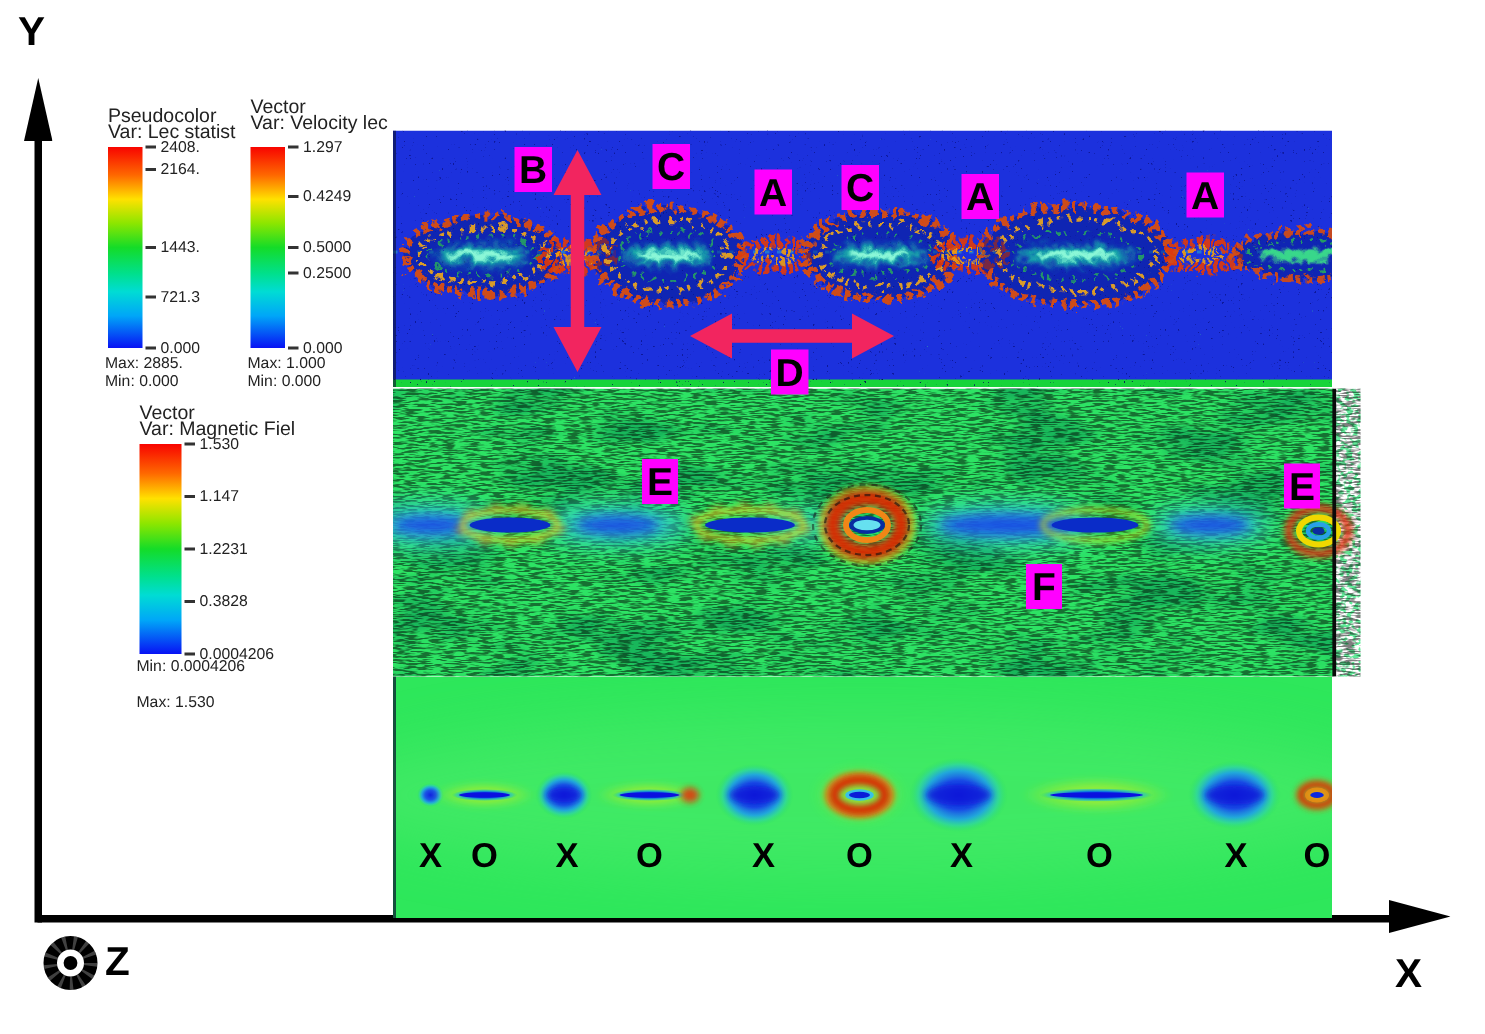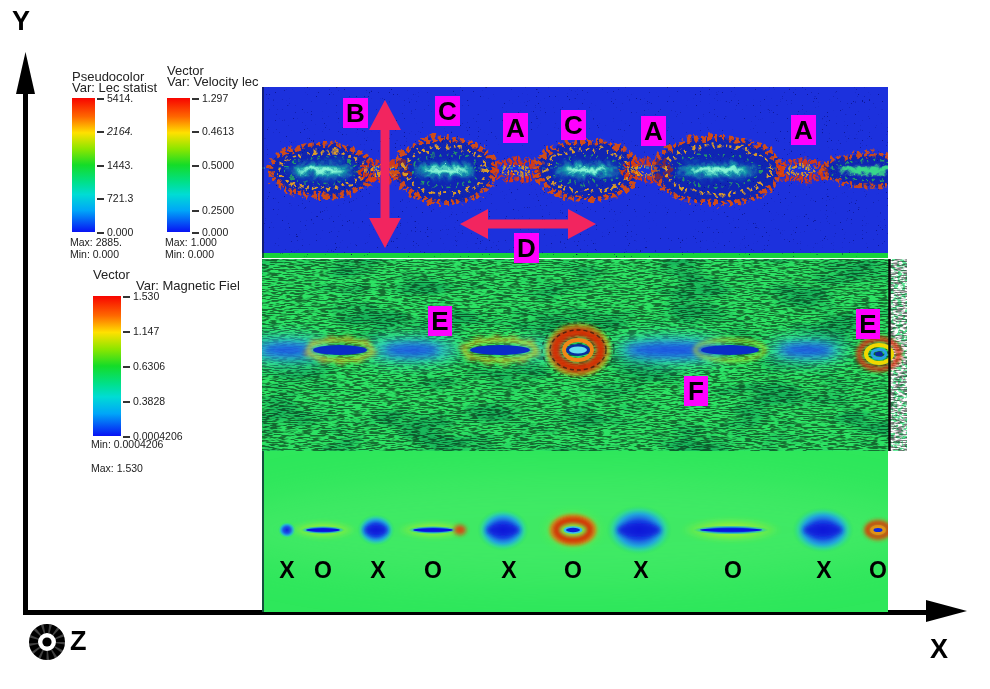--- a/index.html
+++ b/index.html
@@ -46,49 +46,49 @@
   <circle cx="20" cy="20" r="13.5" fill="#fff" stroke="#000" stroke-width="9"></circle>
   <circle cx="20" cy="20" r="13.5" fill="none" stroke="#fff" stroke-width="9" stroke-dasharray="2 4.5" opacity="0.25"></circle>
   <circle cx="20" cy="20" r="4.6" fill="#000"></circle>
 </svg>
 <div class="axis-label" style="left:70px;top:626px;">Z</div>
 
 <div>
   <div class="lg-title" style="left:72px;top:71px;">Pseudocolor</div>
   <div class="lg-title" style="left:72px;top:82px;">Var: Lec statist</div>
   <div class="cbar rainbow" style="left:72px;top:98px;width:23px;height:134px;"></div>
-  <div class="tick" style="left:97px;top:92px;">5414.</div>
-  <div class="tick" style="left:97px;top:125px;font-style:italic;">2164.</div>
+  <div class="tick" style="left:97px;top:92px;">2408.</div>
+  <div class="tick" style="left:97px;top:107px;">2164.</div>
   <div class="tick" style="left:97px;top:159px;">1443.</div>
   <div class="tick" style="left:97px;top:192px;">721.3</div>
   <div class="tick" style="left:97px;top:226px;">0.000</div>
   <div class="maxmin" style="left:70px;top:236px;">Max: 2885.</div>
   <div class="maxmin" style="left:70px;top:248px;">Min: 0.000</div>
 </div>
 
 <div>
   <div class="lg-title" style="left:167px;top:65px;">Vector</div>
   <div class="lg-title" style="left:167px;top:76px;">Var: Velocity lec</div>
   <div class="cbar rainbow" style="left:167px;top:98px;width:23px;height:134px;"></div>
   <div class="tick" style="left:192px;top:92px;">1.297</div>
-  <div class="tick" style="left:192px;top:125px;">0.4613</div>
+  <div class="tick" style="left:192px;top:125px;">0.4249</div>
   <div class="tick" style="left:192px;top:159px;">0.5000</div>
-  <div class="tick" style="left:192px;top:204px;">0.2500</div>
+  <div class="tick" style="left:192px;top:176px;">0.2500</div>
   <div class="tick" style="left:192px;top:226px;">0.000</div>
   <div class="maxmin" style="left:165px;top:236px;">Max: 1.000</div>
   <div class="maxmin" style="left:165px;top:248px;">Min: 0.000</div>
 </div>
 
 <div>
   <div class="lg-title" style="left:93px;top:269px;">Vector</div>
-  <div class="lg-title" style="left:93px;top:280px;margin-left:43px;">Var: Magnetic Fiel</div>
+  <div class="lg-title" style="left:93px;top:280px;">Var: Magnetic Fiel</div>
   <div class="cbar rainbow" style="left:93px;top:296px;width:28px;height:140px;"></div>
   <div class="tick" style="left:123px;top:290px;">1.530</div>
   <div class="tick" style="left:123px;top:325px;">1.147</div>
-  <div class="tick" style="left:123px;top:360px;">0.6306</div>
+  <div class="tick" style="left:123px;top:360px;">1.2231</div>
   <div class="tick" style="left:123px;top:395px;">0.3828</div>
   <div class="tick" style="left:123px;top:430px;">0.0004206</div>
   <div class="maxmin" style="left:91px;top:462px;">Max: 1.530</div>
   <div class="maxmin" style="left:91px;top:438px;">Min: 0.0004206</div>
 </div>
 
 <svg class="abs" style="left:262px;top:87px;" width="626" height="171" viewBox="0 0 626 171">
   <defs>
     <filter id="p1dark" x="0" y="0" width="100%" height="100%">
       <feTurbulence type="turbulence" baseFrequency="0.55" numOctaves="2" seed="7"></feTurbulence>

